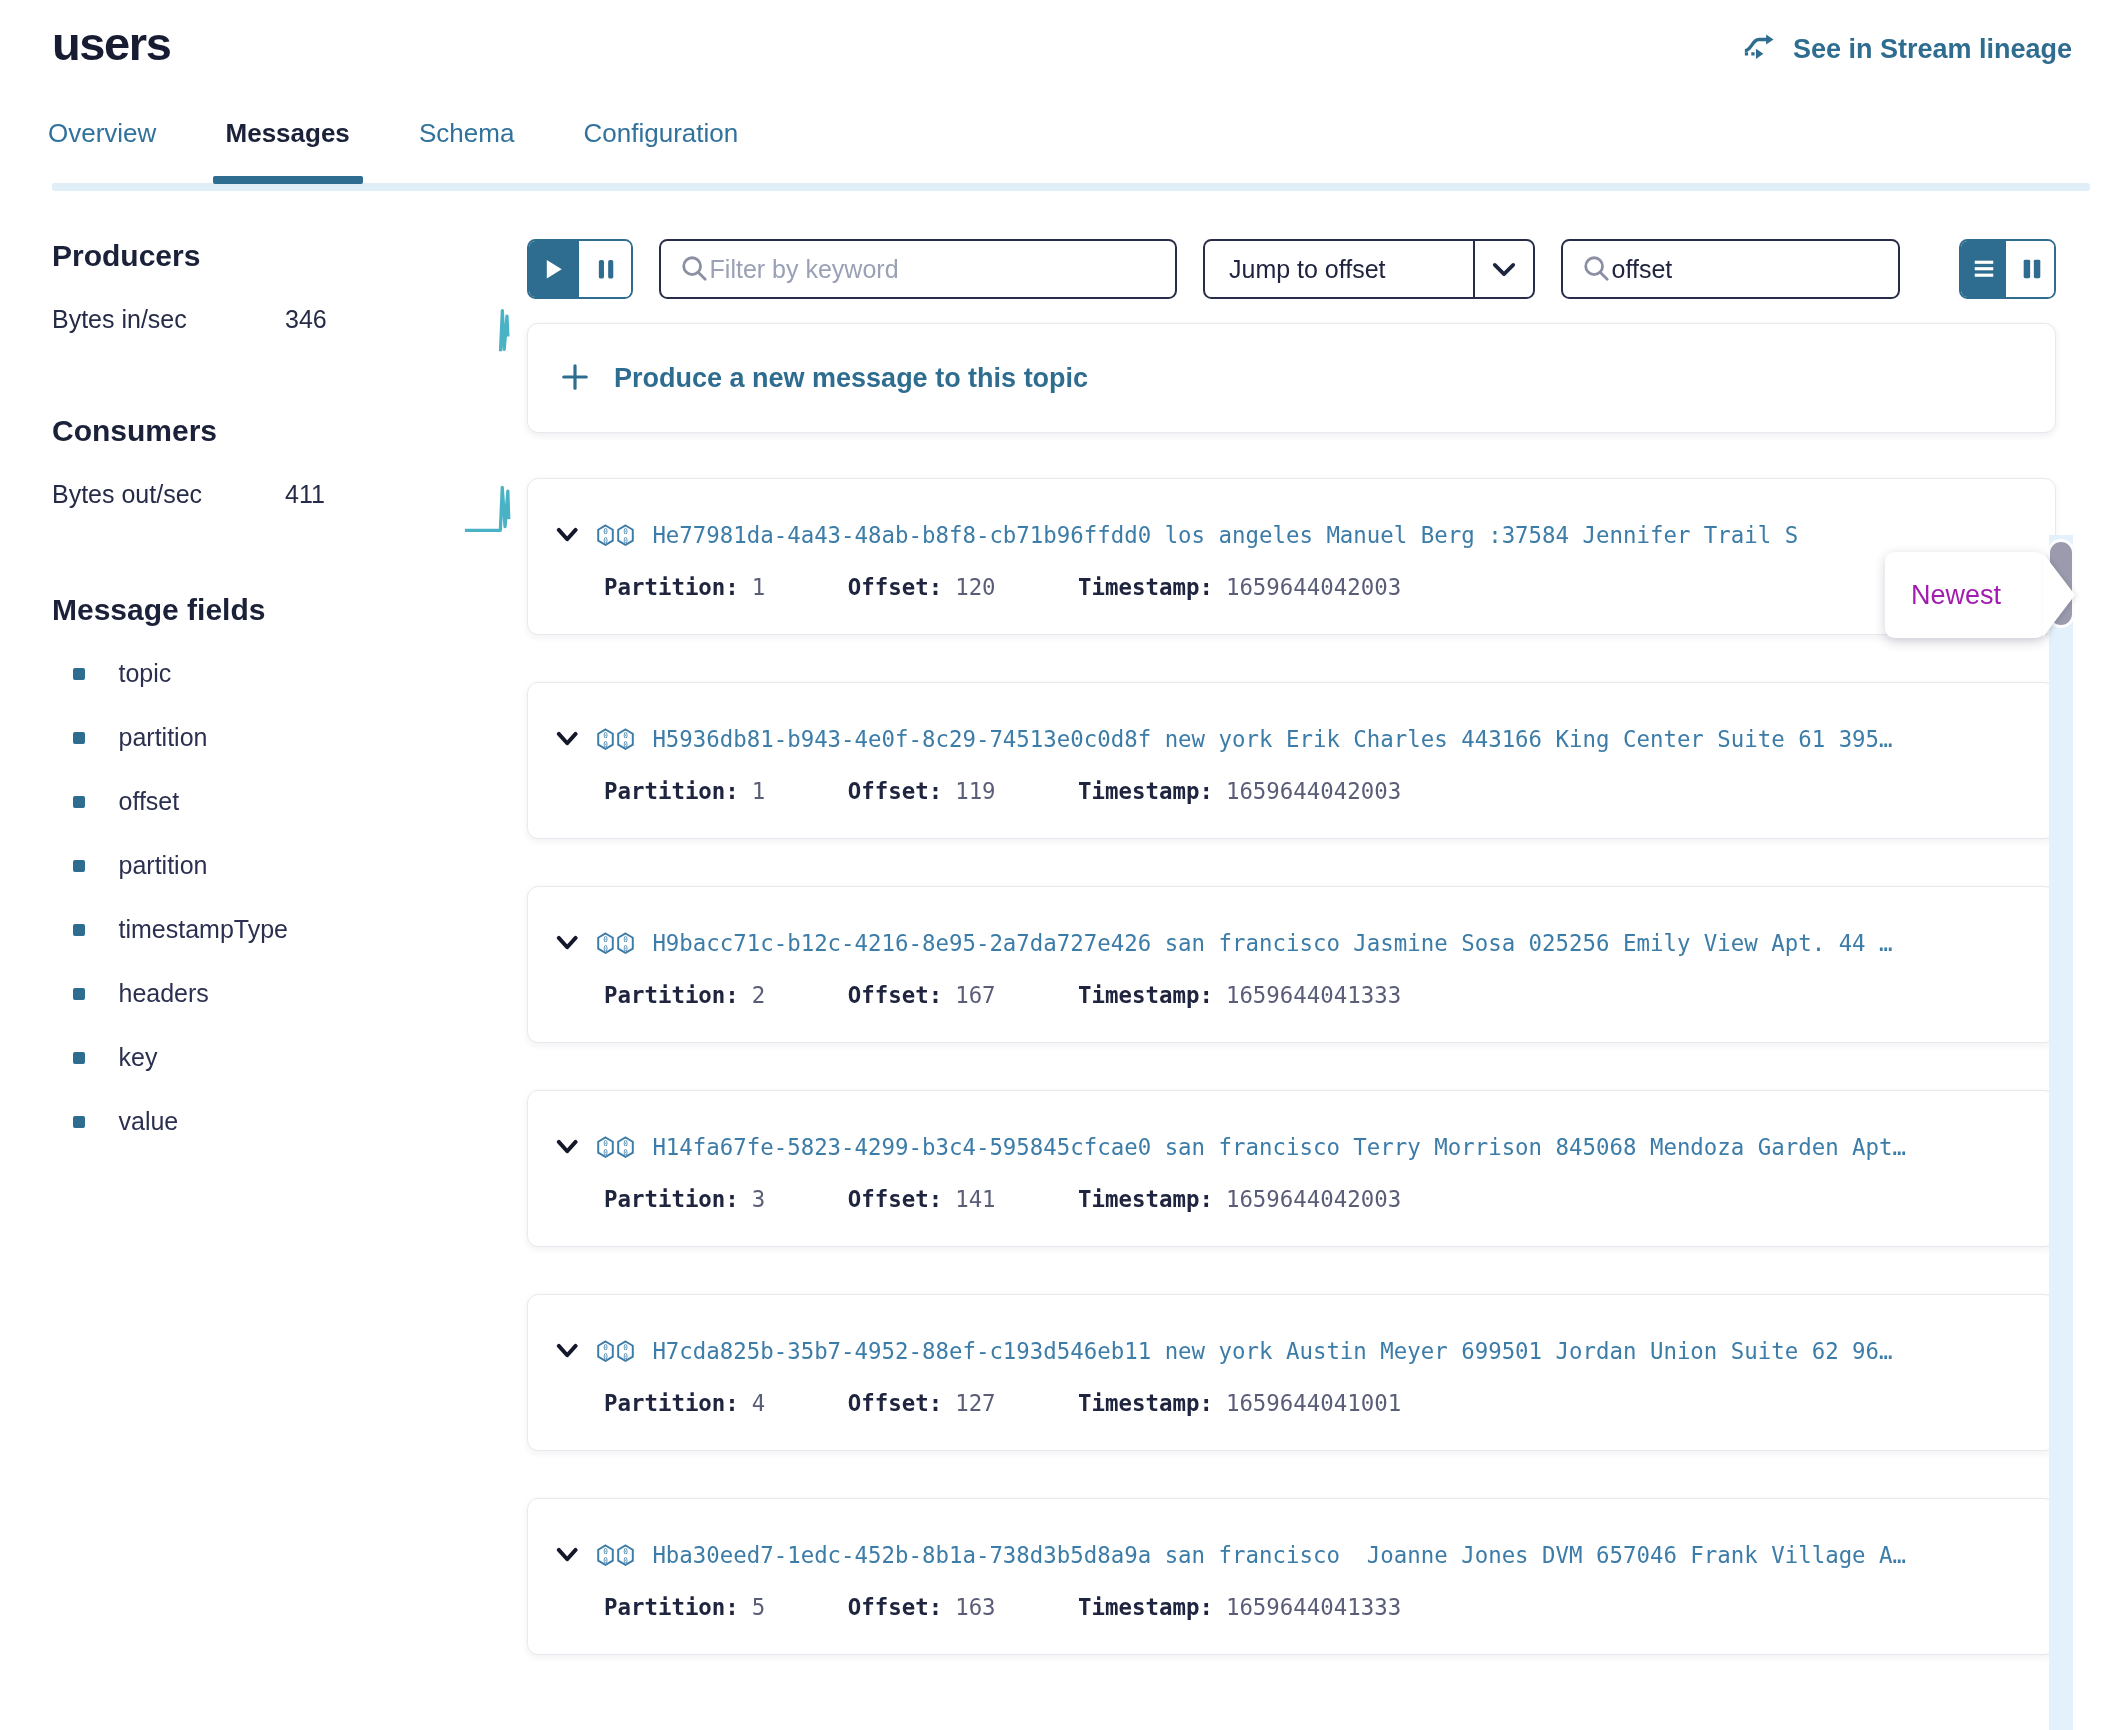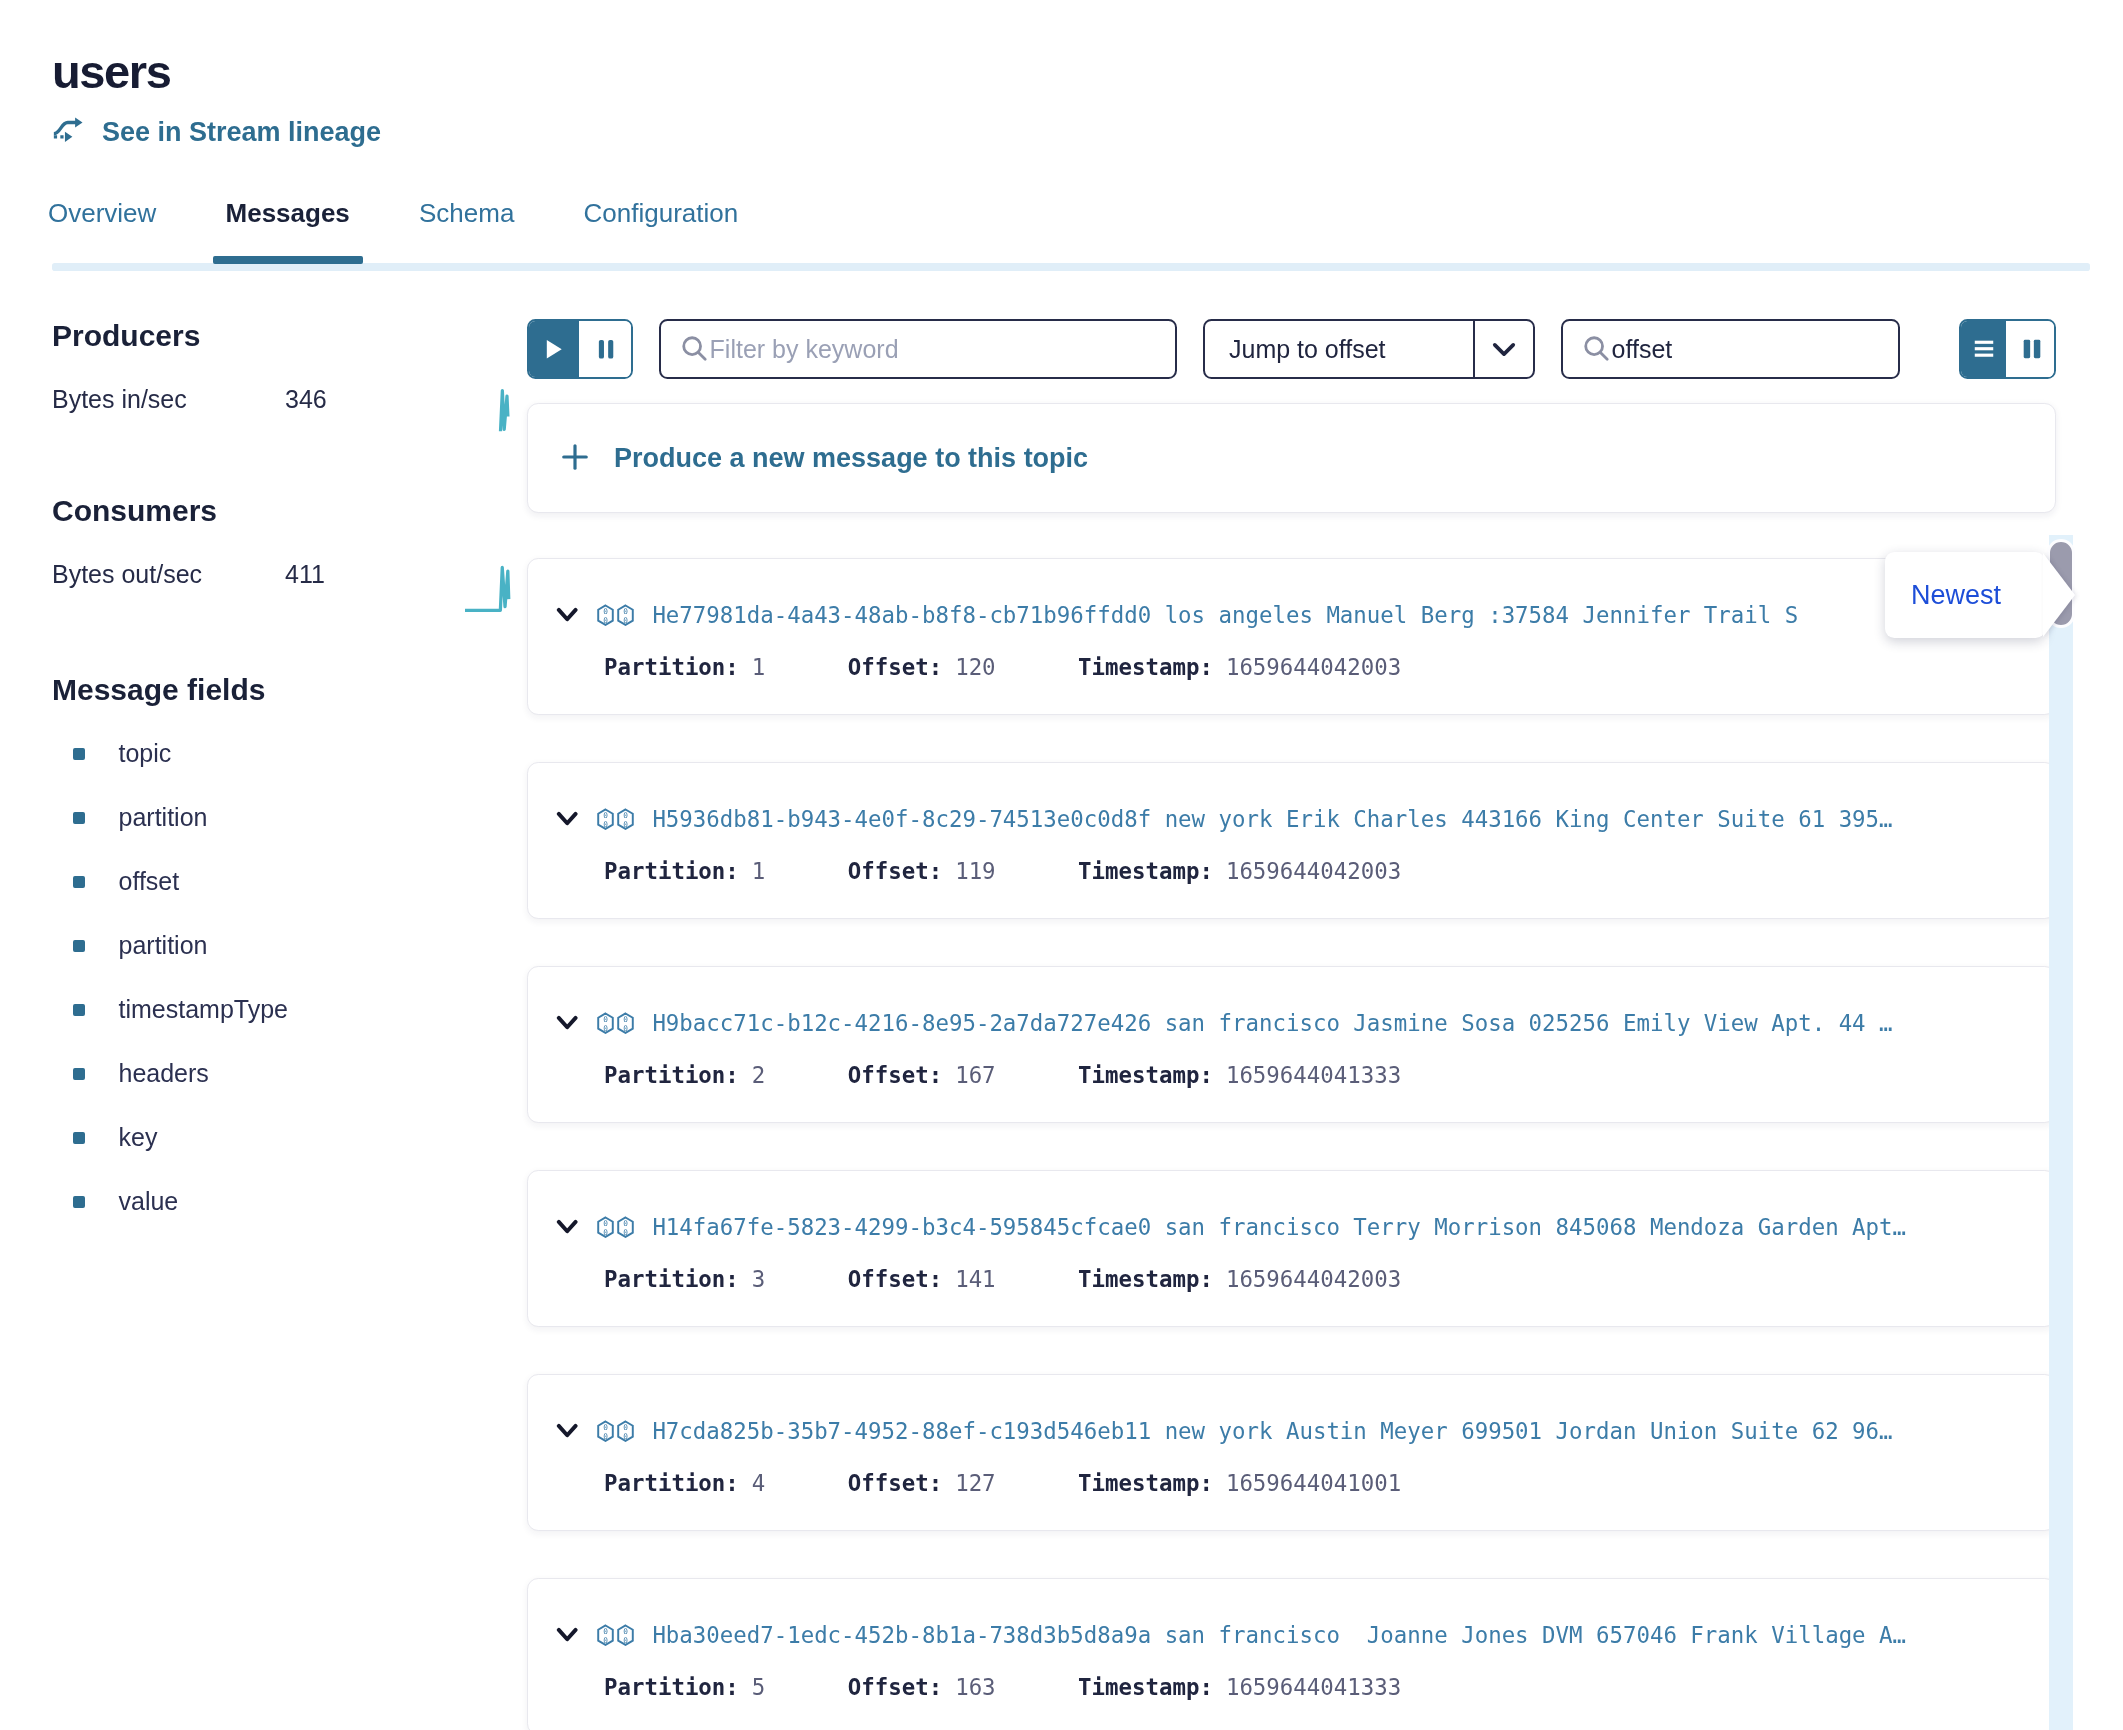--- a/index.html
+++ b/index.html
@@ -6,21 +6,21 @@
   html,body { width:2124px; height:1730px; }
   body {
     background:#ffffff;
     font-family:"Liberation Sans","DejaVu Sans",sans-serif;
     color:#1c2136;
     position:relative;
     overflow:hidden;
   }
 
   
-  .header { display:flex; justify-content:space-between; align-items:flex-start; padding:44px 52px 0 52px;flex-direction:column; }
+  .header { display:flex; justify-content:space-between; align-items:flex-start; padding:16px 52px 0 52px; }
   .page-title { font-size:47px; font-weight:800; letter-spacing:-1.4px; color:#171c33; }
   .lineage-link { display:flex; align-items:center; gap:13px; color:#2e6d90; font-size:27px; font-weight:600; margin-top:15px; cursor:pointer; }
 
   
   .tabbar { position:relative; margin-top:47px; padding-left:48px; height:73px; }
   .tabtrack { position:absolute; left:52px; right:34px; bottom:0; height:8.4px; background:#e0eef8; border-radius:2.8px; }
   .tab { display:inline-block; margin-right:65px; font-size:26px; color:#31729c; padding-bottom:35px; position:relative; cursor:pointer; }
   .tab.active { color:#1a2138; font-weight:700; }
   .tab.active::after { content:""; position:absolute; left:-13px; right:-13px; bottom:0; height:8.4px; background:#2e6d90; border-radius:1.9px; z-index:1; }
 
@@ -70,21 +70,21 @@
   .tofu { color:#3c7ca8; display:flex; gap:2.8px; flex:none; }
   .msg-key { font-family:"DejaVu Sans Mono","Liberation Mono",monospace; font-size:22.4px; color:#3c7ca8; white-space:pre; cursor:pointer; }
   .msg-detail { margin-top:26px; padding-left:48px; font-family:"DejaVu Sans Mono","Liberation Mono",monospace; font-size:22.4px; color:#5a5d78; white-space:nowrap; }
   .pair { margin-right:69px; }
   .dlabel { font-weight:700; color:#20253f; }
   .dval { margin-left:13px; }
 
   
   .newest { position:absolute; left:1885px; top:552px; width:160px; height:86px; background:#fff; border-radius:9.3px;
     box-shadow:0 3.7px 11.2px rgba(30,35,70,.20); display:flex; align-items:center; padding-left:26px;
-    font-size:27px; color:#1d4ed8; z-index:6; }
+    font-size:27px; color:#a21caf; z-index:6; }
   .newest::after { content:""; position:absolute; left:99%; top:50%; transform:translateY(-50%);
     border-left:32px solid #ffffff; border-top:42px solid transparent; border-bottom:42px solid transparent;
     filter:drop-shadow(2.8px 1.9px 1.9px rgba(30,35,70,.12)); }
 
   
   .scroll-track { position:absolute; left:2049px; top:535px; width:24px; height:1195px; background:#e2f1fb; z-index:4; }
   .scroll-thumb { position:absolute; left:-1.9px; top:3.7px; width:28px; height:89px; background:#9b9bad;
     border:3.7px solid #fdfdff; border-radius:14px; cursor:grab; }
 </style>
 </head>

